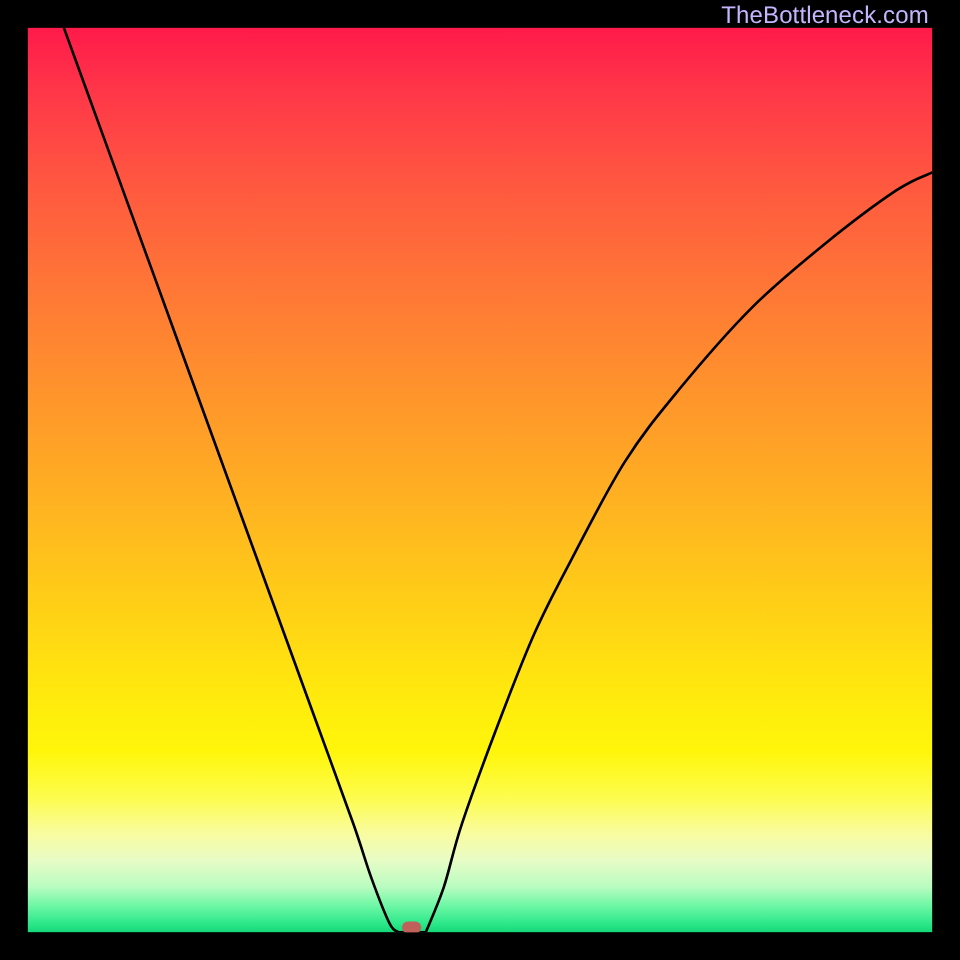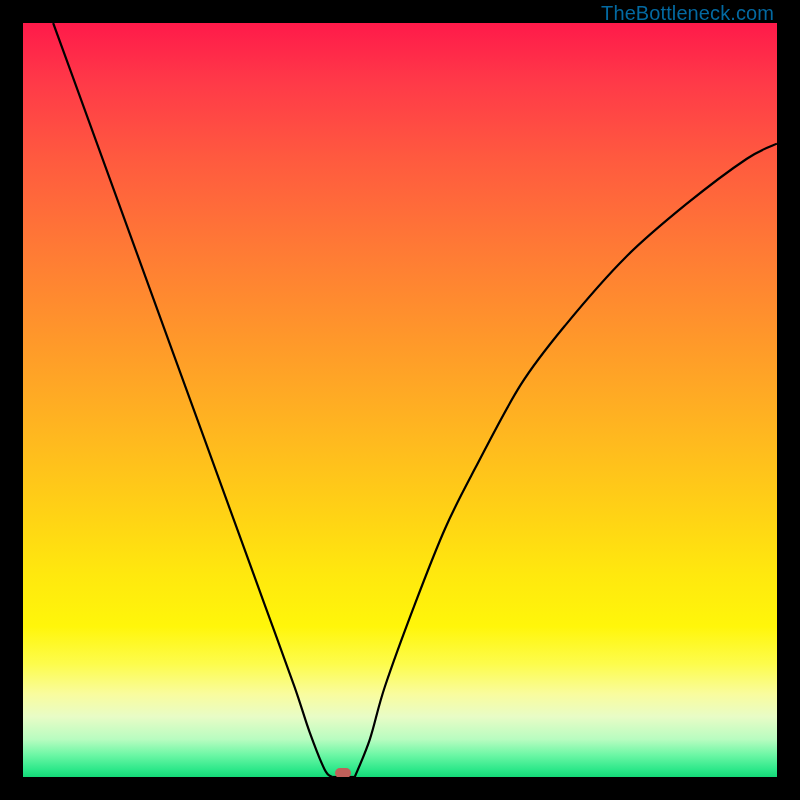--- a/index.html
+++ b/index.html
@@ -50,21 +50,21 @@
       #6ff7a6 97%,
       #2de88a 99%,
       #14d877 100%
     );
     z-index: 1;
   }
   .watermark {
     position: absolute;
     top: 2px;
     right: 26px;
-    color: #0369a1;
+    color: #c4b5fd;
     font-size: 20px;
     font-weight: 500;
     z-index: 5;
     letter-spacing: 0.1px;
   }
   svg.plot {
     position: absolute;
     top: 23px;
     left: 23px;
     width: 754px;

